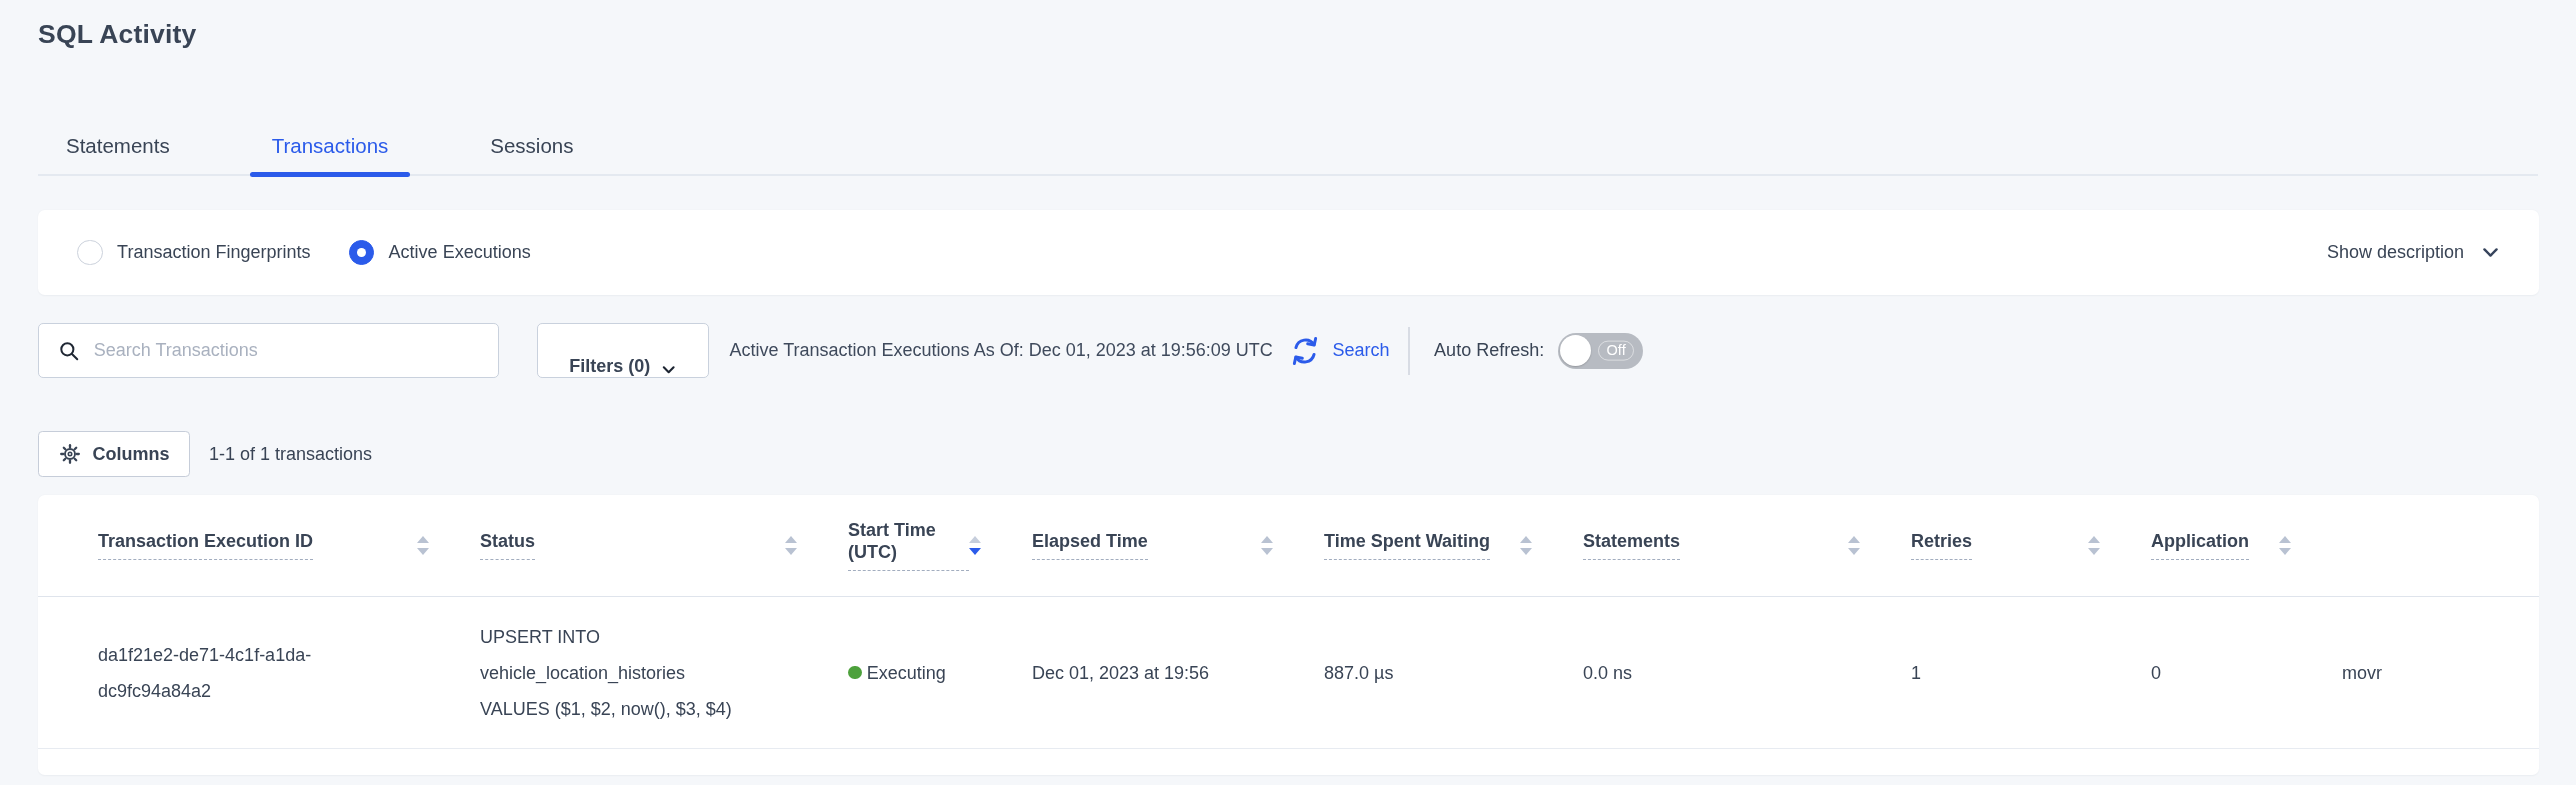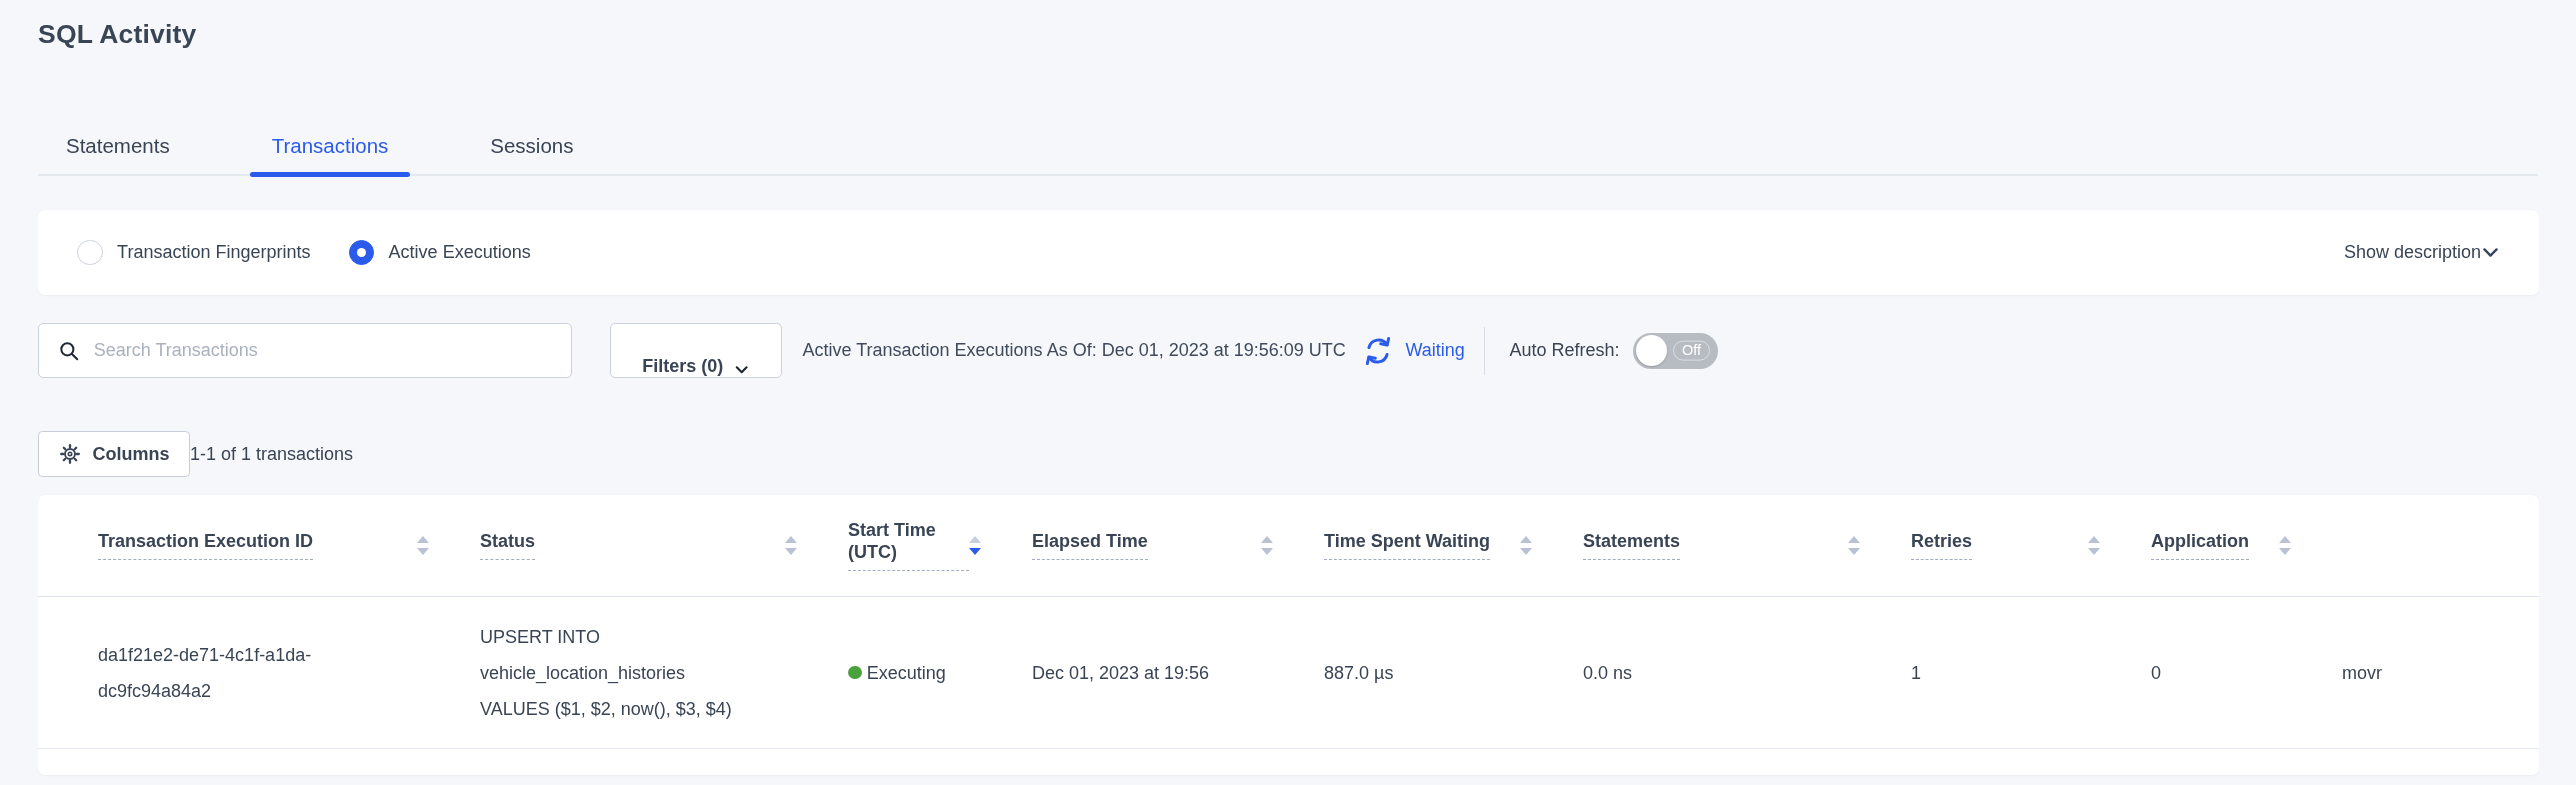--- a/index.html
+++ b/index.html
@@ -23,41 +23,41 @@
   
   .card { position:absolute; left:38px; width:2501px; background:#ffffff; border-radius:6.8px; box-shadow:0 0.9px 1.7px rgba(40,50,70,.05); }
 
   
   .options-card { top:210px; height:85px; display:flex; align-items:center; padding:0 39px; }
   .radio-opt { display:flex; align-items:center; margin-right:38px; cursor:pointer; }
   .radio-circle { width:25.6px; height:25.6px; border-radius:50%; background:#fff; border:1.7px solid #ccd2dc; margin-right:14.5px; position:relative; }
   .radio-opt.checked .radio-circle { background:#2b5bea; border-color:#2b5bea; }
   .radio-opt.checked .radio-circle::after { content:""; position:absolute; left:50%; top:50%; width:9.4px; height:9.4px; margin:-4.7px 0 0 -4.7px; border-radius:50%; background:#fff; }
   .radio-label { font-size:18px; color:#394455; }
-  .show-desc { margin-left:auto; display:flex; align-items:center; gap:0; font-size:18px; color:#394455; cursor:pointer;text-align:center; }
+  .show-desc { margin-left:auto; display:flex; align-items:center; gap:17px; font-size:18px; color:#394455; cursor:pointer;text-align:center; }
 
   
   .toolbar { position:absolute; left:38px; top:323px; height:55px; right:38px; display:flex; align-items:center; }
-  .search-box { width:534px; height:55px; background:#fff; border:0.9px solid #c9d1dd; border-radius:5.1px; display:flex; align-items:center; padding:0 15.4px 0 19px; }
+  .search-box { width:461px; height:55px; background:#fff; border:0.9px solid #c9d1dd; border-radius:5.1px; display:flex; align-items:center; padding:0 15.4px 0 19px; }
   .search-box input { border:none; outline:none; flex:1; font-size:18px; color:#394455; margin-left:13.7px; font-family:inherit; background:transparent; }
   .search-box input::placeholder { color:#a9b1bf; }
   .btn { background:#fff; border:0.9px solid #c9d1dd; border-radius:5.1px; display:flex; align-items:center; justify-content:center; cursor:pointer; color:#394455; }
   .filters-btn { margin-left:38px; width:172px; height:55px; font-size:18px; font-weight:700; gap:11px;align-items:flex-end; }
   .asof-text { margin-left:20.5px; font-size:18px; color:#3f4a5c; }
   .refresh { margin-left:15.4px; display:flex; align-items:center; gap:10.2px; color:#2b5bea; font-size:18px; cursor:pointer; }
   .vdivider { width:1.7px; height:48px; background:#d8dce4; margin-left:19px; }
   .autorefresh-label { margin-left:24px; font-size:18px; color:#394455; }
   .toggle { margin-left:13.7px; width:85px; height:36px; border-radius:18px; background:#b7bbc2; position:relative; cursor:pointer; display:flex; align-items:center; }
   .toggle-knob { position:absolute; left:2.6px; top:2.6px; width:31px; height:31px; border-radius:50%; background:#fff; box-shadow:0 0.9px 1.7px rgba(0,0,0,.2); }
   .toggle-state { position:absolute; right:8.5px; top:50%; transform:translateY(-50%); color:#fff; font-size:14.5px; border:1.7px solid rgba(255,255,255,.5); border-radius:10.2px; padding:0.9px 7.7px; line-height:17px; }
 
   
   .controls { position:absolute; left:38px; top:431px; height:46px; display:flex; align-items:center; }
   .columns-btn { width:152px; height:46px; border-radius:4.3px; font-size:18px; font-weight:700; gap:10.2px; border-color:#c6cdd9; }
-  .result-count { font-size:18px; color:#394455; }
+  .result-count { margin-left:19px; font-size:18px; color:#394455; }
 
   
   .table-card { top:495px; height:280px; overflow:hidden; }
   .grid { display:grid; grid-template-columns:382px 368px 184px 292px 259px 328px 240px 191px minmax(0,1fr); padding-left:60px; }
   .thead { height:102px; align-items:center; border-bottom:1.7px solid #dfe4ec; }
   .th { display:flex; align-items:center; padding-right:15.4px; cursor:pointer; }
   .th-label { font-size:18px; font-weight:700; color:#394455; padding-bottom:6.8px; border-bottom:1.7px dashed #a2adbf; line-height:1.2; }
   .arrows { margin-left:auto; margin-right:36px; display:flex; flex-direction:column; align-items:center; gap:4.3px; }
   .tri { width:0; height:0; border-left:6px solid transparent; border-right:6px solid transparent; }
   .tri.up { border-bottom:7.7px solid #b9c2d2; }
@@ -129,21 +129,21 @@
 
     <div class="refresh">
       <span class="icon">
         <svg width="34" height="34" viewBox="0 0 24 24" fill="none" stroke="#2b5bea" stroke-width="2.1" stroke-linecap="round" stroke-linejoin="round">
           <path d="M5.6 9.6 A 7 7 0 0 1 18.4 7.6"></path>
           <polyline points="19.5,3.2 18.5,7.8 13.9,6.9"></polyline>
           <path d="M18.4 14.4 A 7 7 0 0 1 5.6 16.4"></path>
           <polyline points="4.5,20.8 5.5,16.2 10.1,17.1"></polyline>
         </svg>
       </span>
-      <span>Waiting</span>
+      <span>Search</span>
     </div>
 
     <div class="vdivider"></div>
 
     <div class="autorefresh-label">Auto Refresh:</div>
     <div class="toggle">
       <span class="toggle-knob"></span>
       <span class="toggle-state">Off</span>
     </div>
   </div>

